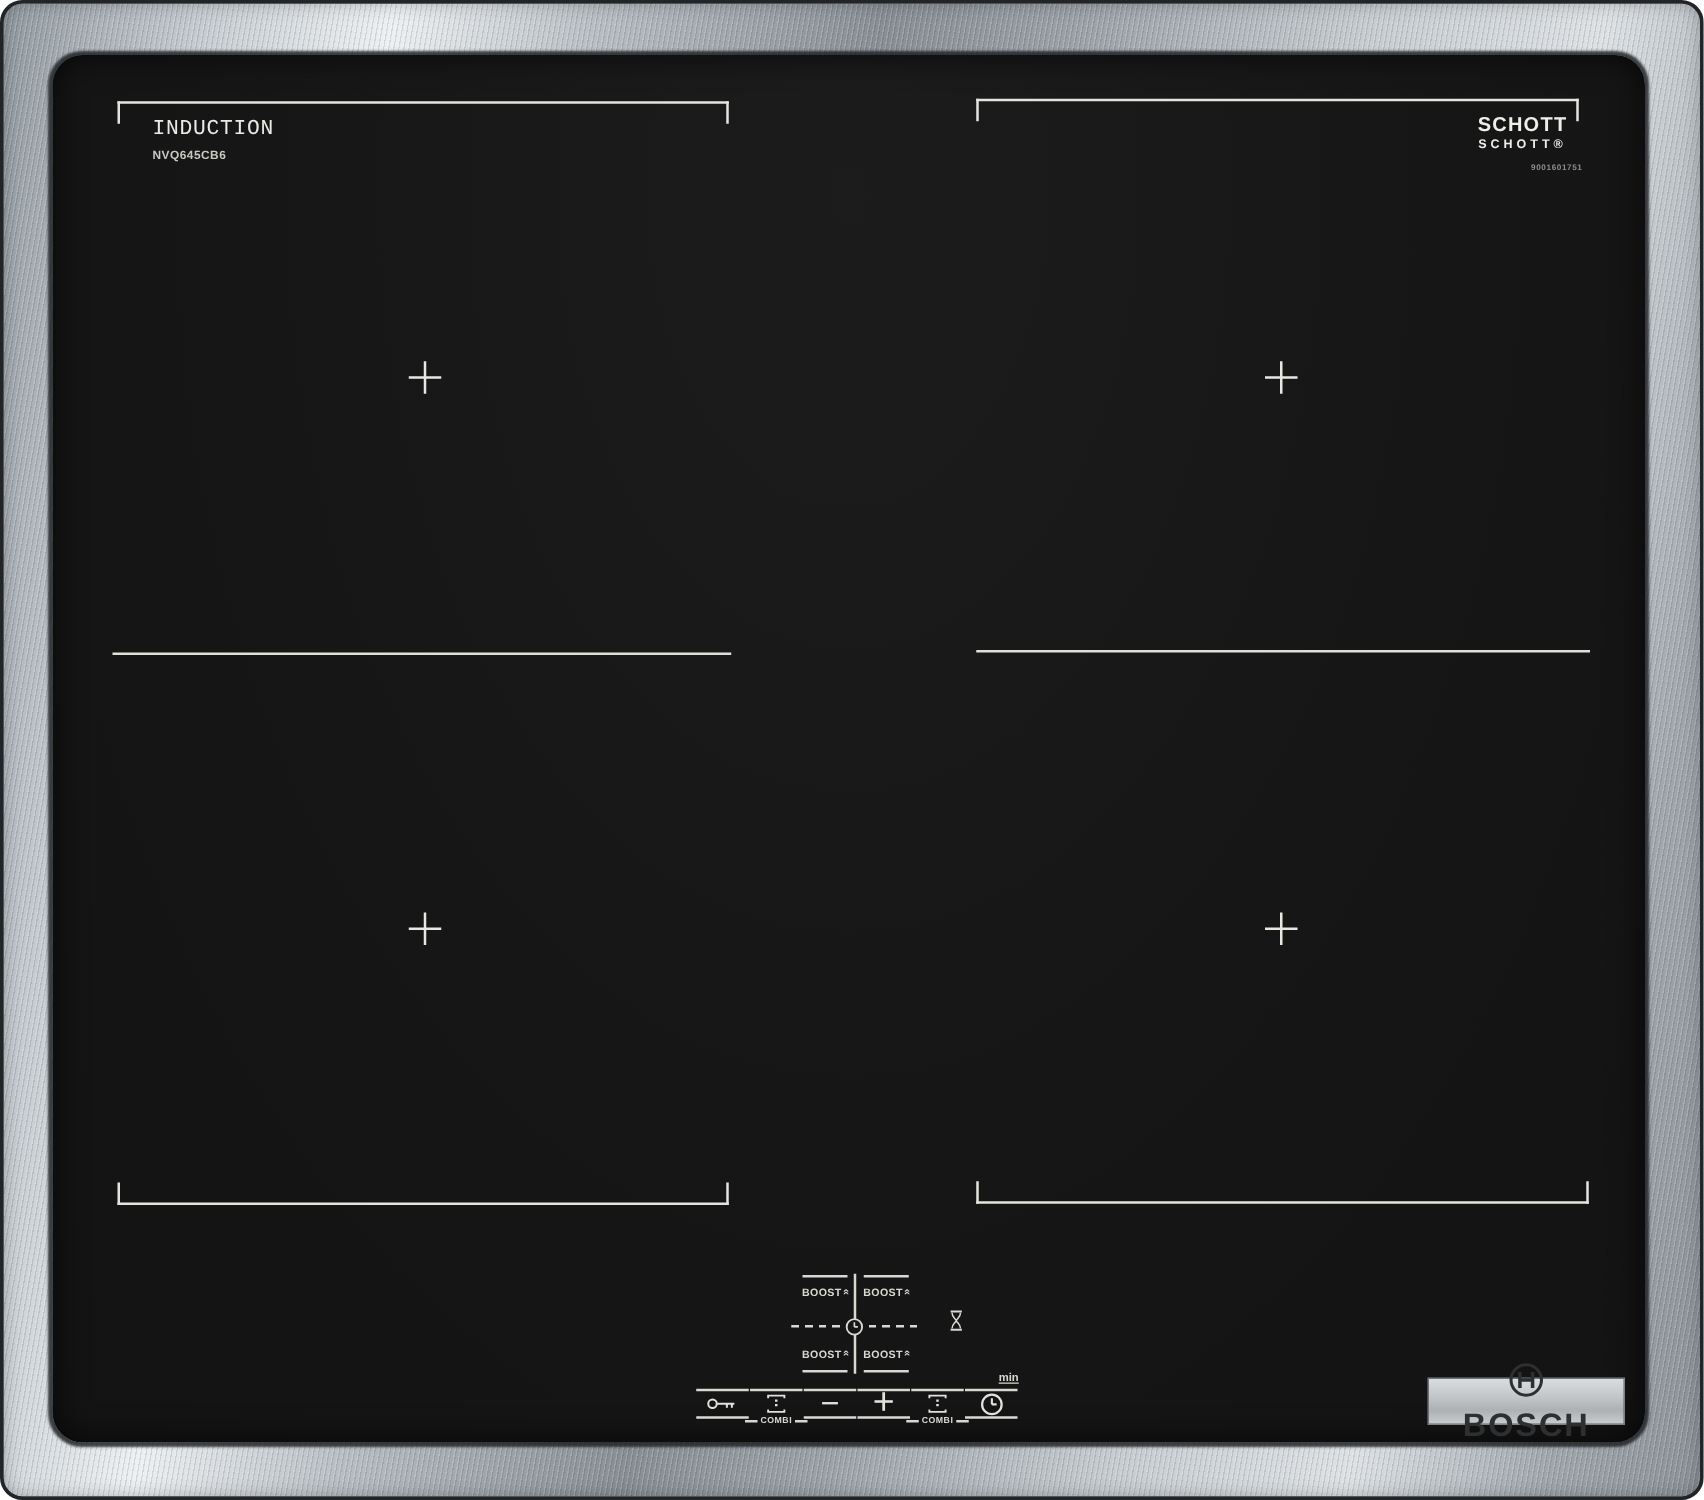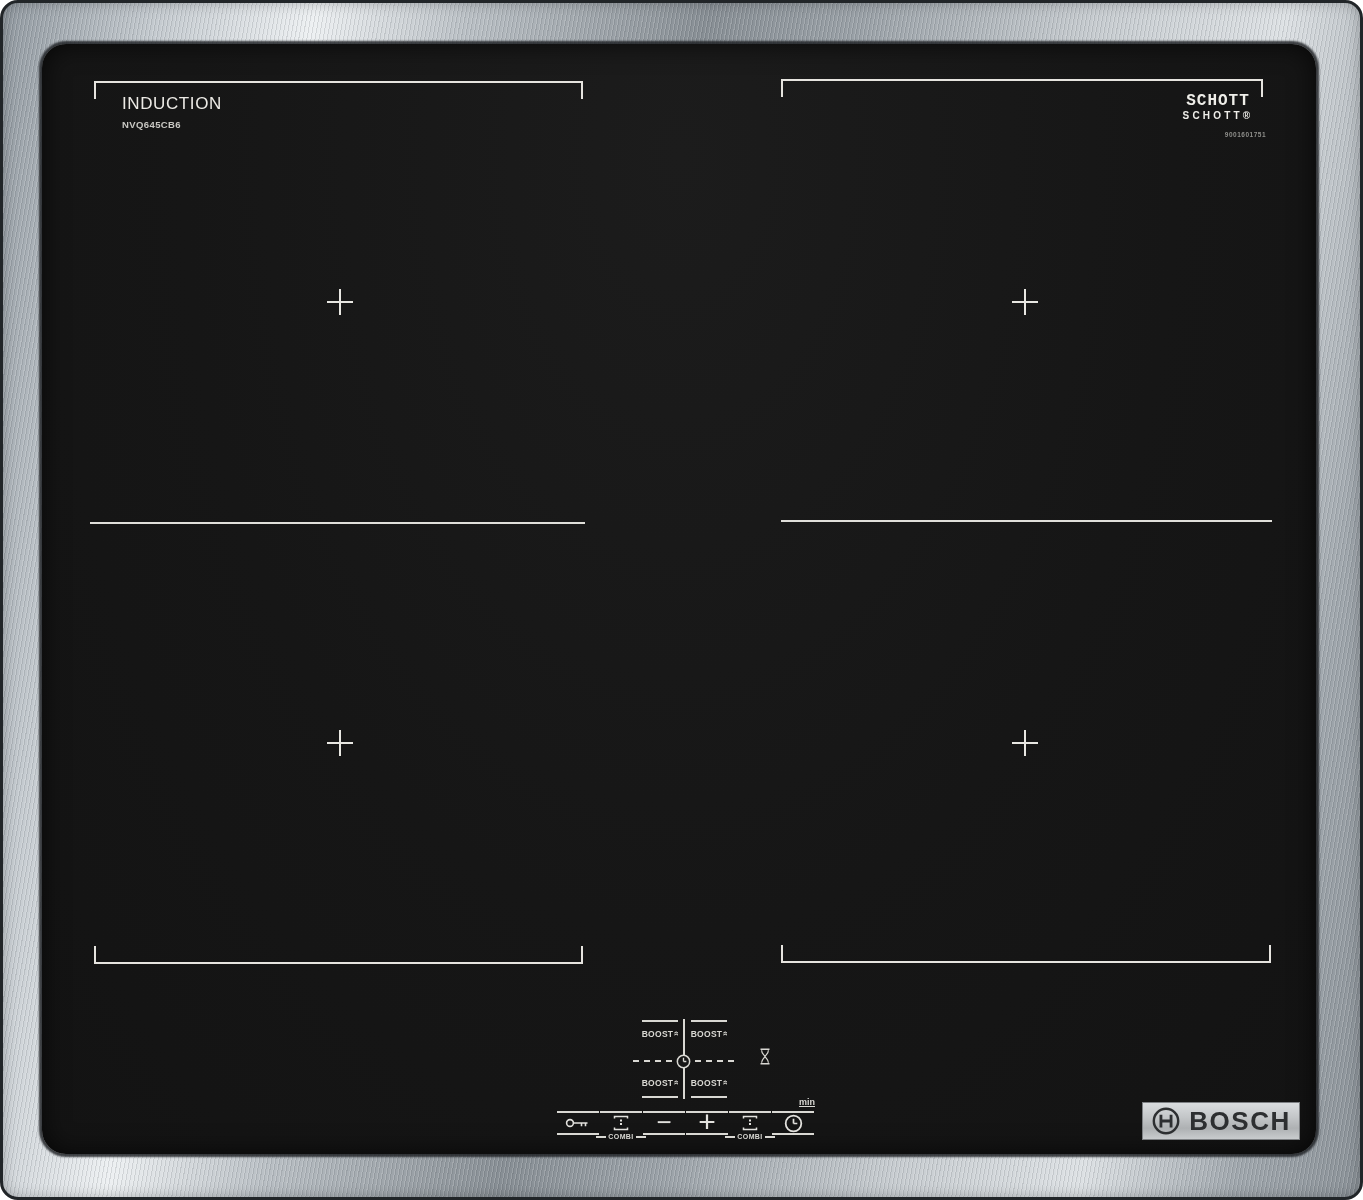--- a/index.html
+++ b/index.html
@@ -25,24 +25,24 @@
   
   .mark{position:absolute;box-sizing:border-box;}
   .line{background:#e0dfda;height:2px;}
   .btop{border-top:2px solid #e6e4df;border-left:2px solid #e6e4df;border-right:2px solid #e6e4df;height:18px;}
   .bbot{border-bottom:2px solid #e6e4df;border-left:2px solid #e6e4df;border-right:2px solid #e6e4df;height:18px;}
   .zplus{width:26px;height:26px;}
   .zplus::before{content:"";position:absolute;left:0;top:12px;width:26px;height:2px;background:#e8e7e2;}
   .zplus::after{content:"";position:absolute;left:12px;top:0;width:2px;height:26px;background:#e8e7e2;}
 
   
-  .induction{position:absolute;left:122px;top:94px;color:#eceae5;font-size:17px;letter-spacing:.6px;}
+  .induction{position:absolute;left:122px;top:94px;color:#eceae5;font-size:17px;letter-spacing:.6px;font-family:Liberation Mono, monospace;}
   .model{position:absolute;left:122px;top:119px;color:#c9c8c3;font-size:9.5px;font-weight:bold;letter-spacing:.4px;}
   .schott{position:absolute;left:1166px;top:93px;width:104px;text-align:center;color:#efeee9;line-height:1;}
-  .schott .l1{font-size:16px;font-weight:bold;letter-spacing:1px;font-family:Liberation Mono, monospace;}
+  .schott .l1{font-size:16px;font-weight:bold;letter-spacing:1px;}
   .schott .l2{font-size:10px;font-weight:bold;letter-spacing:3.2px;margin-top:2px;}
   .printnum{position:absolute;left:1166px;top:131px;width:100px;text-align:right;color:#8f8f8b;font-size:6.5px;font-weight:bold;letter-spacing:.5px;}
 
   
   .bline{position:absolute;height:2px;background:#d9d8d3;}
   .btext{position:absolute;width:56px;text-align:center;color:#d9d8d3;font-size:8.5px;font-weight:bold;letter-spacing:.3px;white-space:nowrap;}
   .chev{display:inline-block;transform:rotate(-90deg);font-size:9px;letter-spacing:-1px;margin-left:1px;}
   .vdiv{position:absolute;width:2px;background:#d9d8d3;}
   .dash{position:absolute;height:2px;background:repeating-linear-gradient(90deg,#d9d8d3 0 6px,transparent 6px 11px);}
 
@@ -55,21 +55,21 @@
   .combirow{position:absolute;left:-4px;right:-4px;bottom:-5px;display:flex;align-items:center;gap:2px;}
   .combirow .stub{flex:1;height:2px;background:#d9d8d3;}
   .combirow .ct{color:#d9d8d3;font-size:7px;font-weight:bold;letter-spacing:.4px;}
   .minlbl{position:absolute;left:760px;top:1097px;width:55px;text-align:right;color:#d9d8d3;font-size:9px;font-weight:bold;text-decoration:underline;}
 
   
   .plate{
     position:absolute;left:1142px;top:1102px;width:158px;height:38px;
     background:linear-gradient(180deg,#dadddf 0%,#c3c6c8 40%,#aeb1b3 70%,#c9ccce 100%);
     border:1px solid #7e8184;box-sizing:border-box;
-    display:flex;align-items:center;justify-content:center;gap:8px;
+    display:flex;align-items:center;justify-content:center;gap:8px;flex-direction:column;
   }
   .plate .btxt{color:#2d2f31;font-size:26px;font-weight:bold;letter-spacing:1.5px;line-height:1;}
   svg{display:block;}
 </style>
 </head>
 <body>
 
 <div id="stage">
   <div class="frame"></div>
   <div class="glass"></div>

